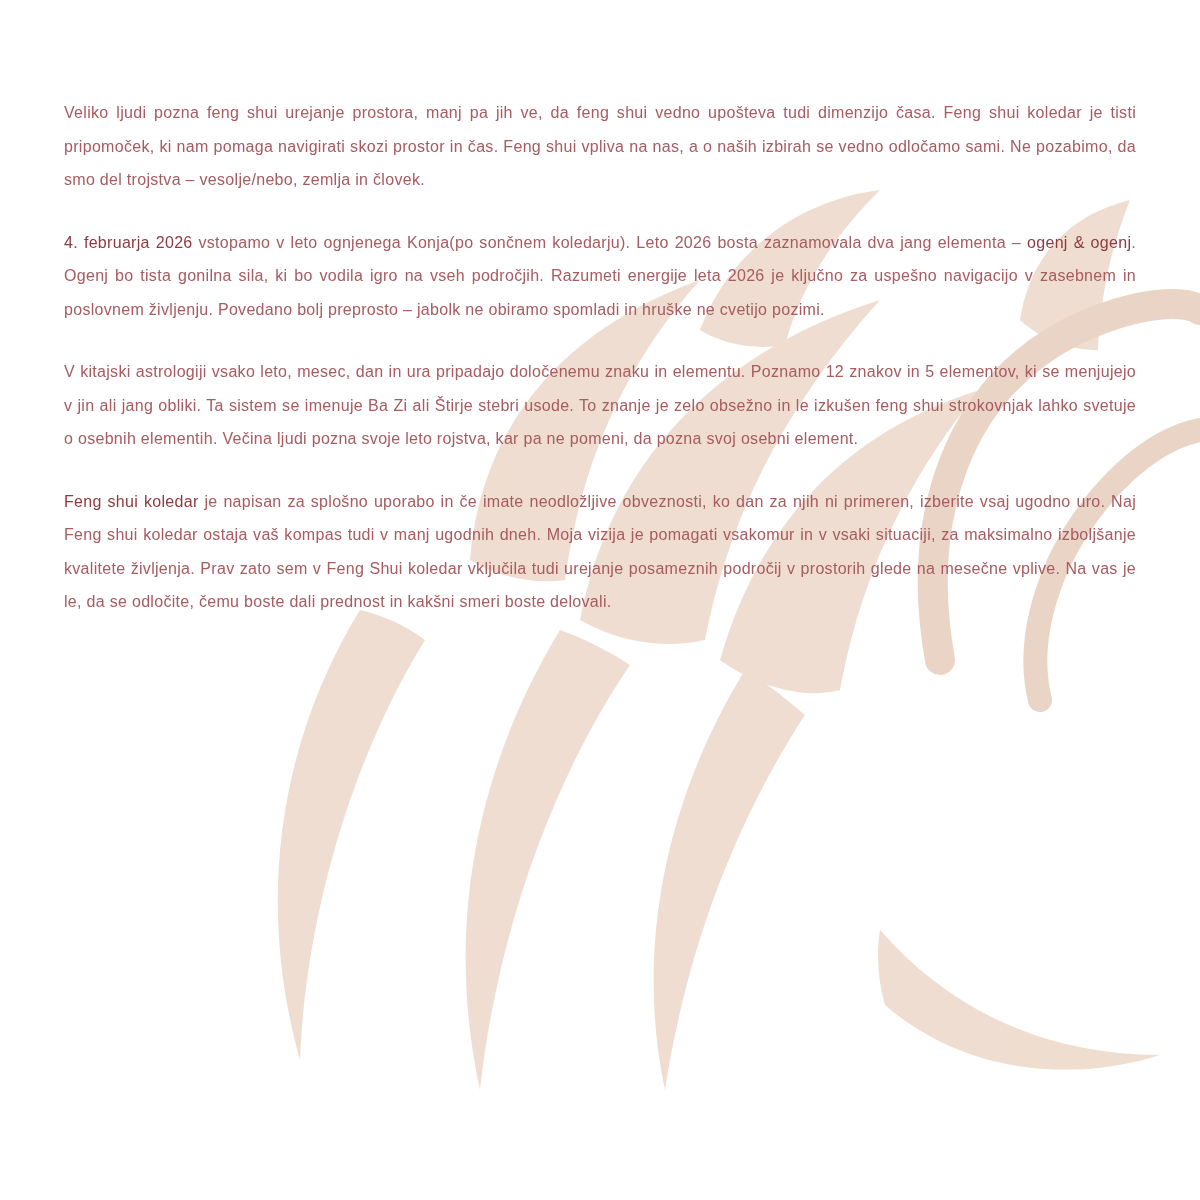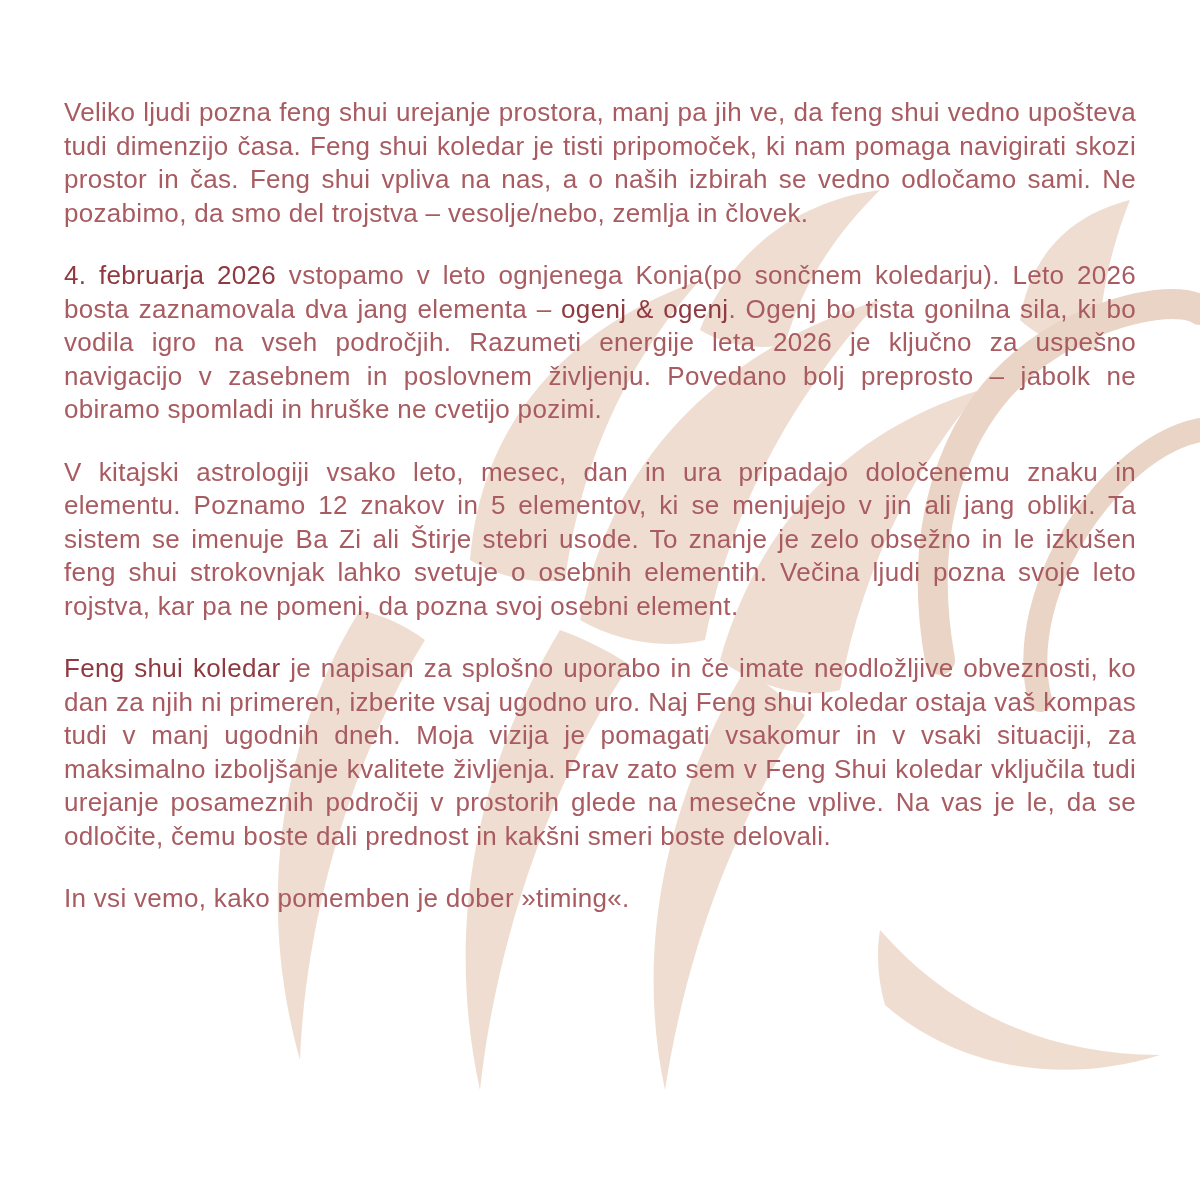--- a/index.html
+++ b/index.html
@@ -24,21 +24,21 @@
   }
   .content {
     position: absolute;
     left: 64px;
     top: 96px;
     width: 1072px;
     z-index: 2;
   }
   .content p {
     margin: 0 0 29px 0;
-    font-size: 26px;
+    font-size: 16px;
     line-height: 33.5px;
     letter-spacing: 0.3px;
     text-align: justify;
     color: var(--text-color, #a85b60);
     font-weight: 400;
   }
   .content p span.seg-bold {
     font-weight: 400;
     color: var(--bold-color, #8e3a40);
   }
@@ -65,14 +65,13 @@
 
     <path d="M880,930 C950,1010 1045,1055 1160,1055 C1065,1085 960,1070 885,1005 C878,980 876,955 880,930 Z"></path>
   </g>
 </svg>
 
 <main class="content">
     <p><span class="seg">Veliko ljudi pozna feng shui urejanje prostora, manj pa jih ve, da feng shui vedno upošteva tudi dimenzijo časa. Feng shui koledar je tisti pripomoček, ki nam pomaga navigirati skozi prostor in čas. Feng shui vpliva na nas, a o naših izbirah se vedno odločamo sami. Ne pozabimo, da smo del trojstva – vesolje/nebo, zemlja in človek.</span></p>
     <p><span class="seg-bold">4. februarja 2026 </span><span class="seg">vstopamo v leto ognjenega Konja(po sončnem koledarju). Leto 2026 bosta zaznamovala dva jang elementa – </span><span class="seg-bold">ogenj &amp; ogenj</span><span class="seg">. Ogenj bo tista gonilna sila, ki bo vodila igro na vseh področjih. Razumeti energije leta 2026 je ključno za uspešno navigacijo v zasebnem in poslovnem življenju. Povedano bolj preprosto – jabolk ne obiramo spomladi in hruške ne cvetijo pozimi.</span></p>
     <p><span class="seg">V kitajski astrologiji vsako leto, mesec, dan in ura pripadajo določenemu znaku in elementu. Poznamo 12 znakov in 5 elementov, ki se menjujejo v jin ali jang obliki. Ta sistem se imenuje Ba Zi ali Štirje stebri usode. To znanje je zelo obsežno in le izkušen feng shui strokovnjak lahko svetuje o osebnih elementih. Večina ljudi pozna svoje leto rojstva, kar pa ne pomeni, da pozna svoj osebni element.</span></p>
     <p><span class="seg-bold">Feng shui koledar </span><span class="seg">je napisan za splošno uporabo in če imate neodložljive obveznosti, ko dan za njih ni primeren, izberite vsaj ugodno uro. Naj Feng shui koledar ostaja vaš kompas tudi v manj ugodnih dneh. Moja vizija je pomagati vsakomur in v vsaki situaciji, za maksimalno izboljšanje kvalitete življenja. Prav zato sem v Feng Shui koledar vključila tudi urejanje posameznih področij v prostorih glede na mesečne vplive. Na vas je le, da se odločite, čemu boste dali prednost in kakšni smeri boste delovali.</span></p>
-    <p><span class="seg">In vsi vemo, kako pomemben je dober »timing«.</span></p>
   </main>
 
 </body></html>

